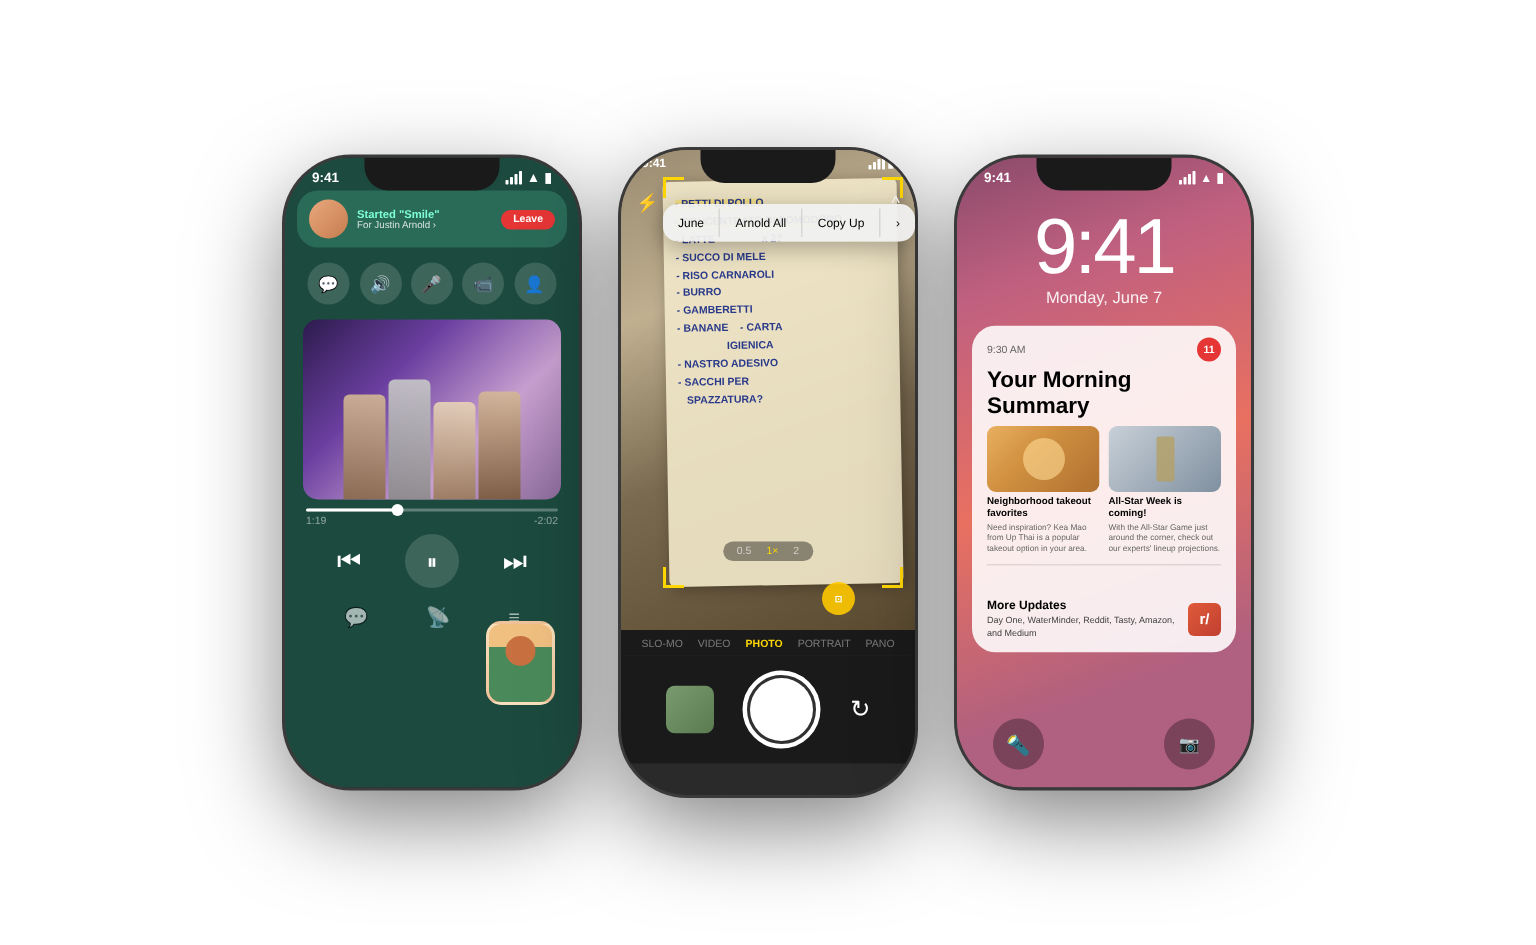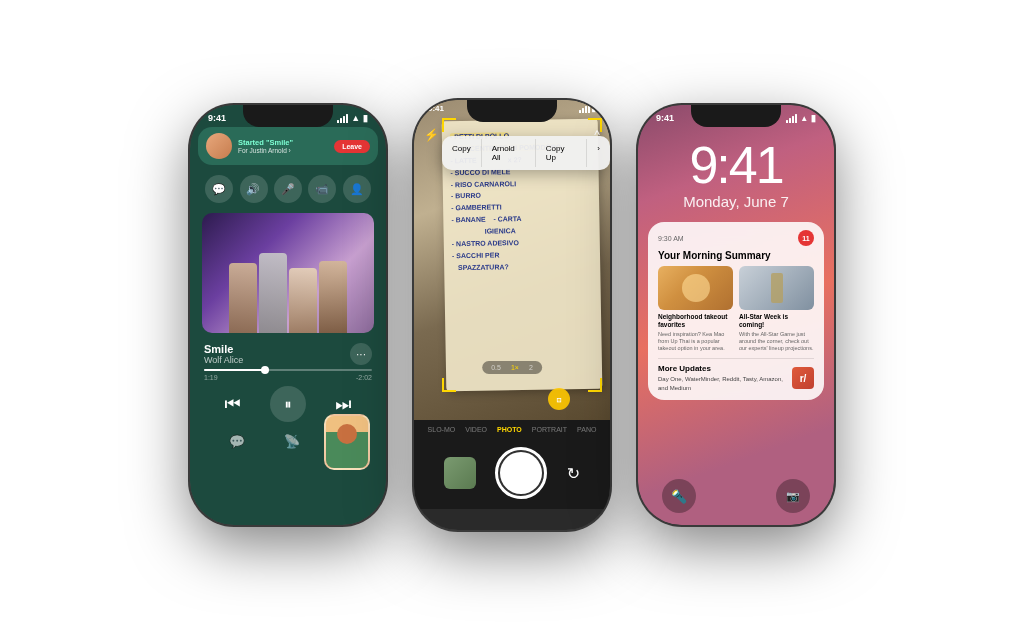--- a/index.html
+++ b/index.html
@@ -434,41 +434,41 @@
     .p3-time-big {
       font-size: 52px;
       font-weight: 200;
       color: white;
       line-height: 1;
       letter-spacing: -2px;
     }
 
     .p3-date {
       color: rgba(255,255,255,0.9);
-      font-size: 15px;
+      font-size: 11px;
       margin-top: 2px;
     }
 
     .p3-notification-card {
       margin: 8px 10px 6px;
       background: rgba(255,255,255,0.88);
       border-radius: 16px;
       padding: 8px 10px;
       backdrop-filter: blur(10px);
     }
 
     .p3-notif-header {
       display: flex;
       justify-content: space-between;
       align-items: center;
       margin-bottom: 4px;
     }
 
     .p3-notif-time { font-size: 7px; color: #666; }
-    .p3-notif-title { font-size: 10px; font-weight: 700; color: #000; }
+    .p3-notif-title { font-size: 15px; font-weight: 700; color: #000; }
     .p3-notif-count {
       width: 16px; height: 16px;
       border-radius: 50%;
       background: #e53535;
       color: white;
       font-size: 7px;
       font-weight: 700;
       display: flex; align-items: center; justify-content: center;
     }
 
@@ -506,21 +506,21 @@
 
     .p3-news-body {
       font-size: 5.5px;
       color: #666;
       line-height: 1.3;
       margin-top: 1px;
     }
 
     .p3-more-section {
       margin-top: 6px;
-      padding-top: 5px;
+      padding-top: 22px;
       border-top: 1px solid rgba(0,0,0,0.1);
     }
 
     .p3-more-title { font-size: 8px; font-weight: 700; color: #000; margin-bottom: 2px; }
     .p3-more-body { font-size: 6px; color: #444; line-height: 1.4; }
 
     .p3-more-row {
       display: flex;
       align-items: center;
       gap: 6px;
@@ -638,27 +638,20 @@
 
       <div class="p1-album-art">
         <div class="p1-album-figures">
           <div class="figure"></div>
           <div class="figure"></div>
           <div class="figure"></div>
           <div class="figure"></div>
         </div>
       </div>
 
-      <div class="p1-song-info">
-        <div>
-          <div class="p1-song-title">Smile</div>
-          <div class="p1-song-artist">Wolf Alice</div>
-        </div>
-        <div class="p1-more-btn">···</div>
-      </div>
 
       <div class="p1-progress">
         <div class="p1-progress-bar">
           <div class="p1-progress-fill"></div>
           <div class="p1-progress-dot"></div>
         </div>
       </div>
 
       <div class="p1-time-row">
         <span>1:19</span>
@@ -707,21 +700,21 @@
             <span style="font-size:8px;">▮</span>
           </div>
         </div>
 
         <div class="p2-top-controls">
           <span class="p2-top-icon" style="margin-top:22px;">⚡</span>
           <span class="p2-top-icon" style="margin-top:22px;">^</span>
         </div>
 
         <div class="p2-context-menu">
-          <div class="p2-menu-item">Copy</div>
+          <div class="p2-menu-item">June</div>
           <div class="p2-menu-item">Arnold All</div>
           <div class="p2-menu-item">Copy Up</div>
           <div class="p2-menu-item">›</div>
         </div>
 
         <div class="p2-note-card">
           <div class="p2-note-line"><span class="p2-text-highlight">- PETTI DI POLLO</span></div>
           <div class="p2-note-line"><span class="p2-text-highlight">- CONCENTRATO DI POMODORO</span></div>
           <div class="p2-note-line">- LATTE &nbsp;&nbsp;&nbsp;&nbsp;&nbsp;&nbsp;&nbsp;&nbsp;&nbsp;&nbsp;&nbsp;&nbsp;&nbsp;&nbsp; x 2?</div>
           <div class="p2-note-line">- SUCCO DI MELE</div>

